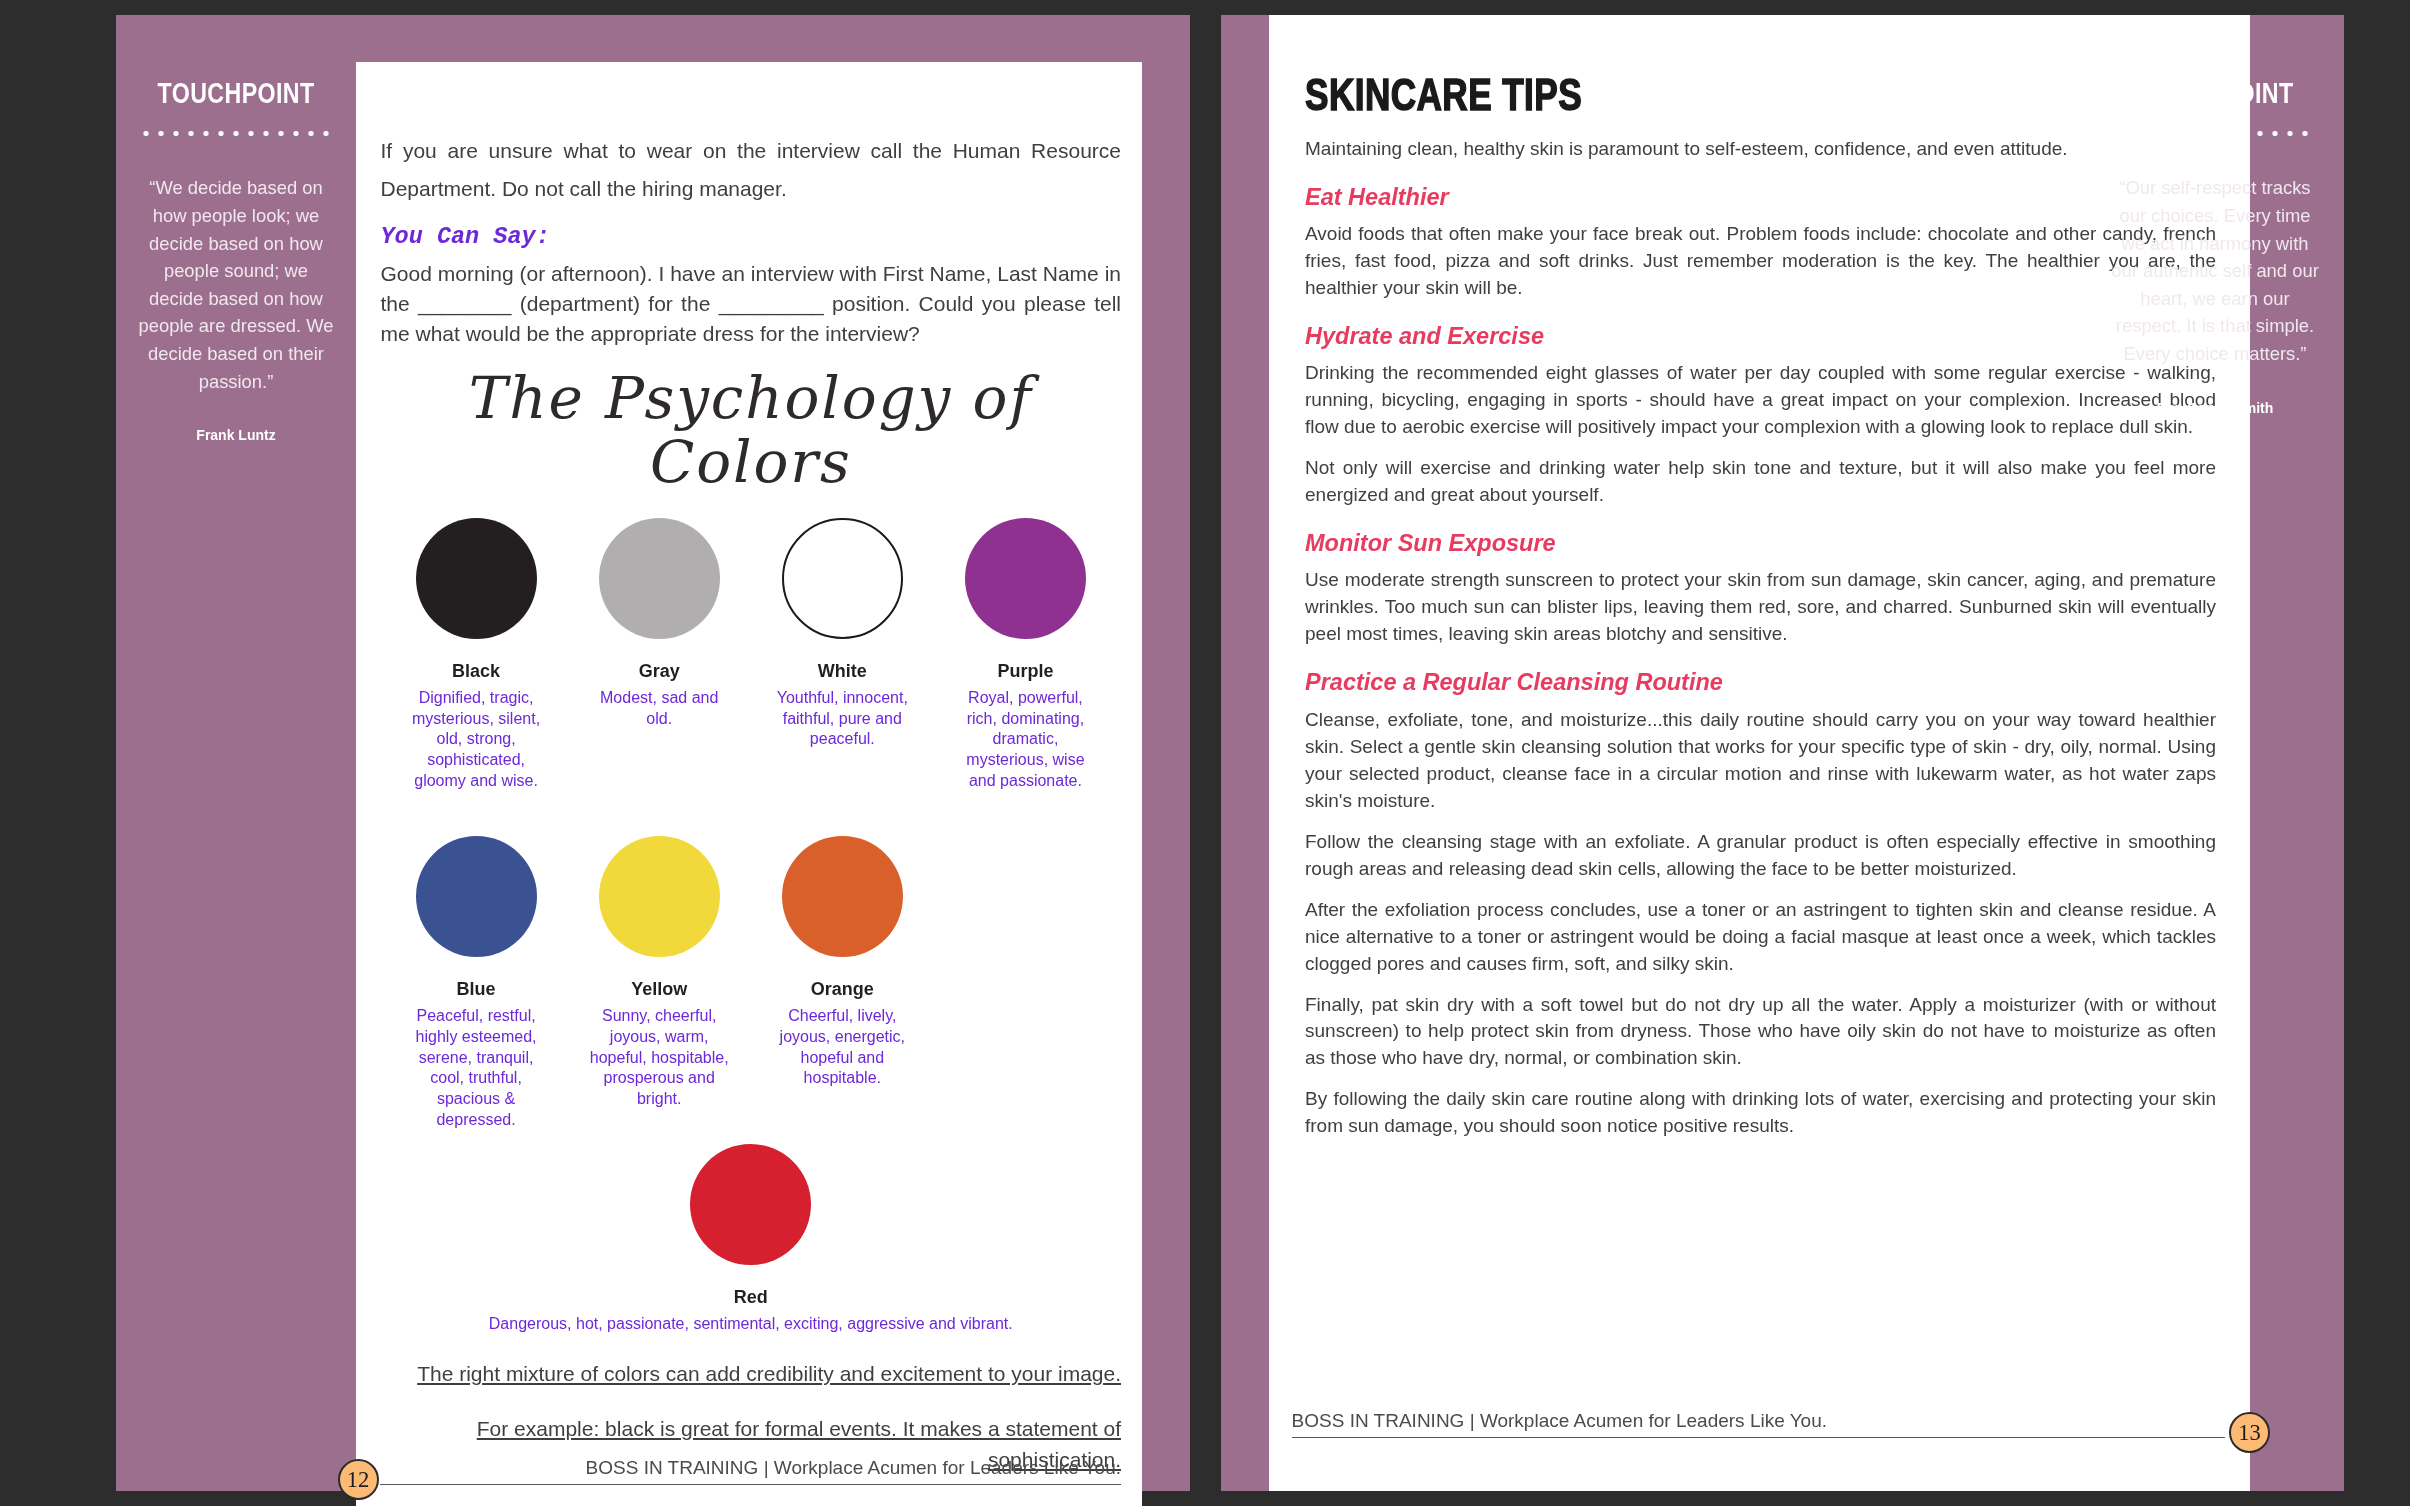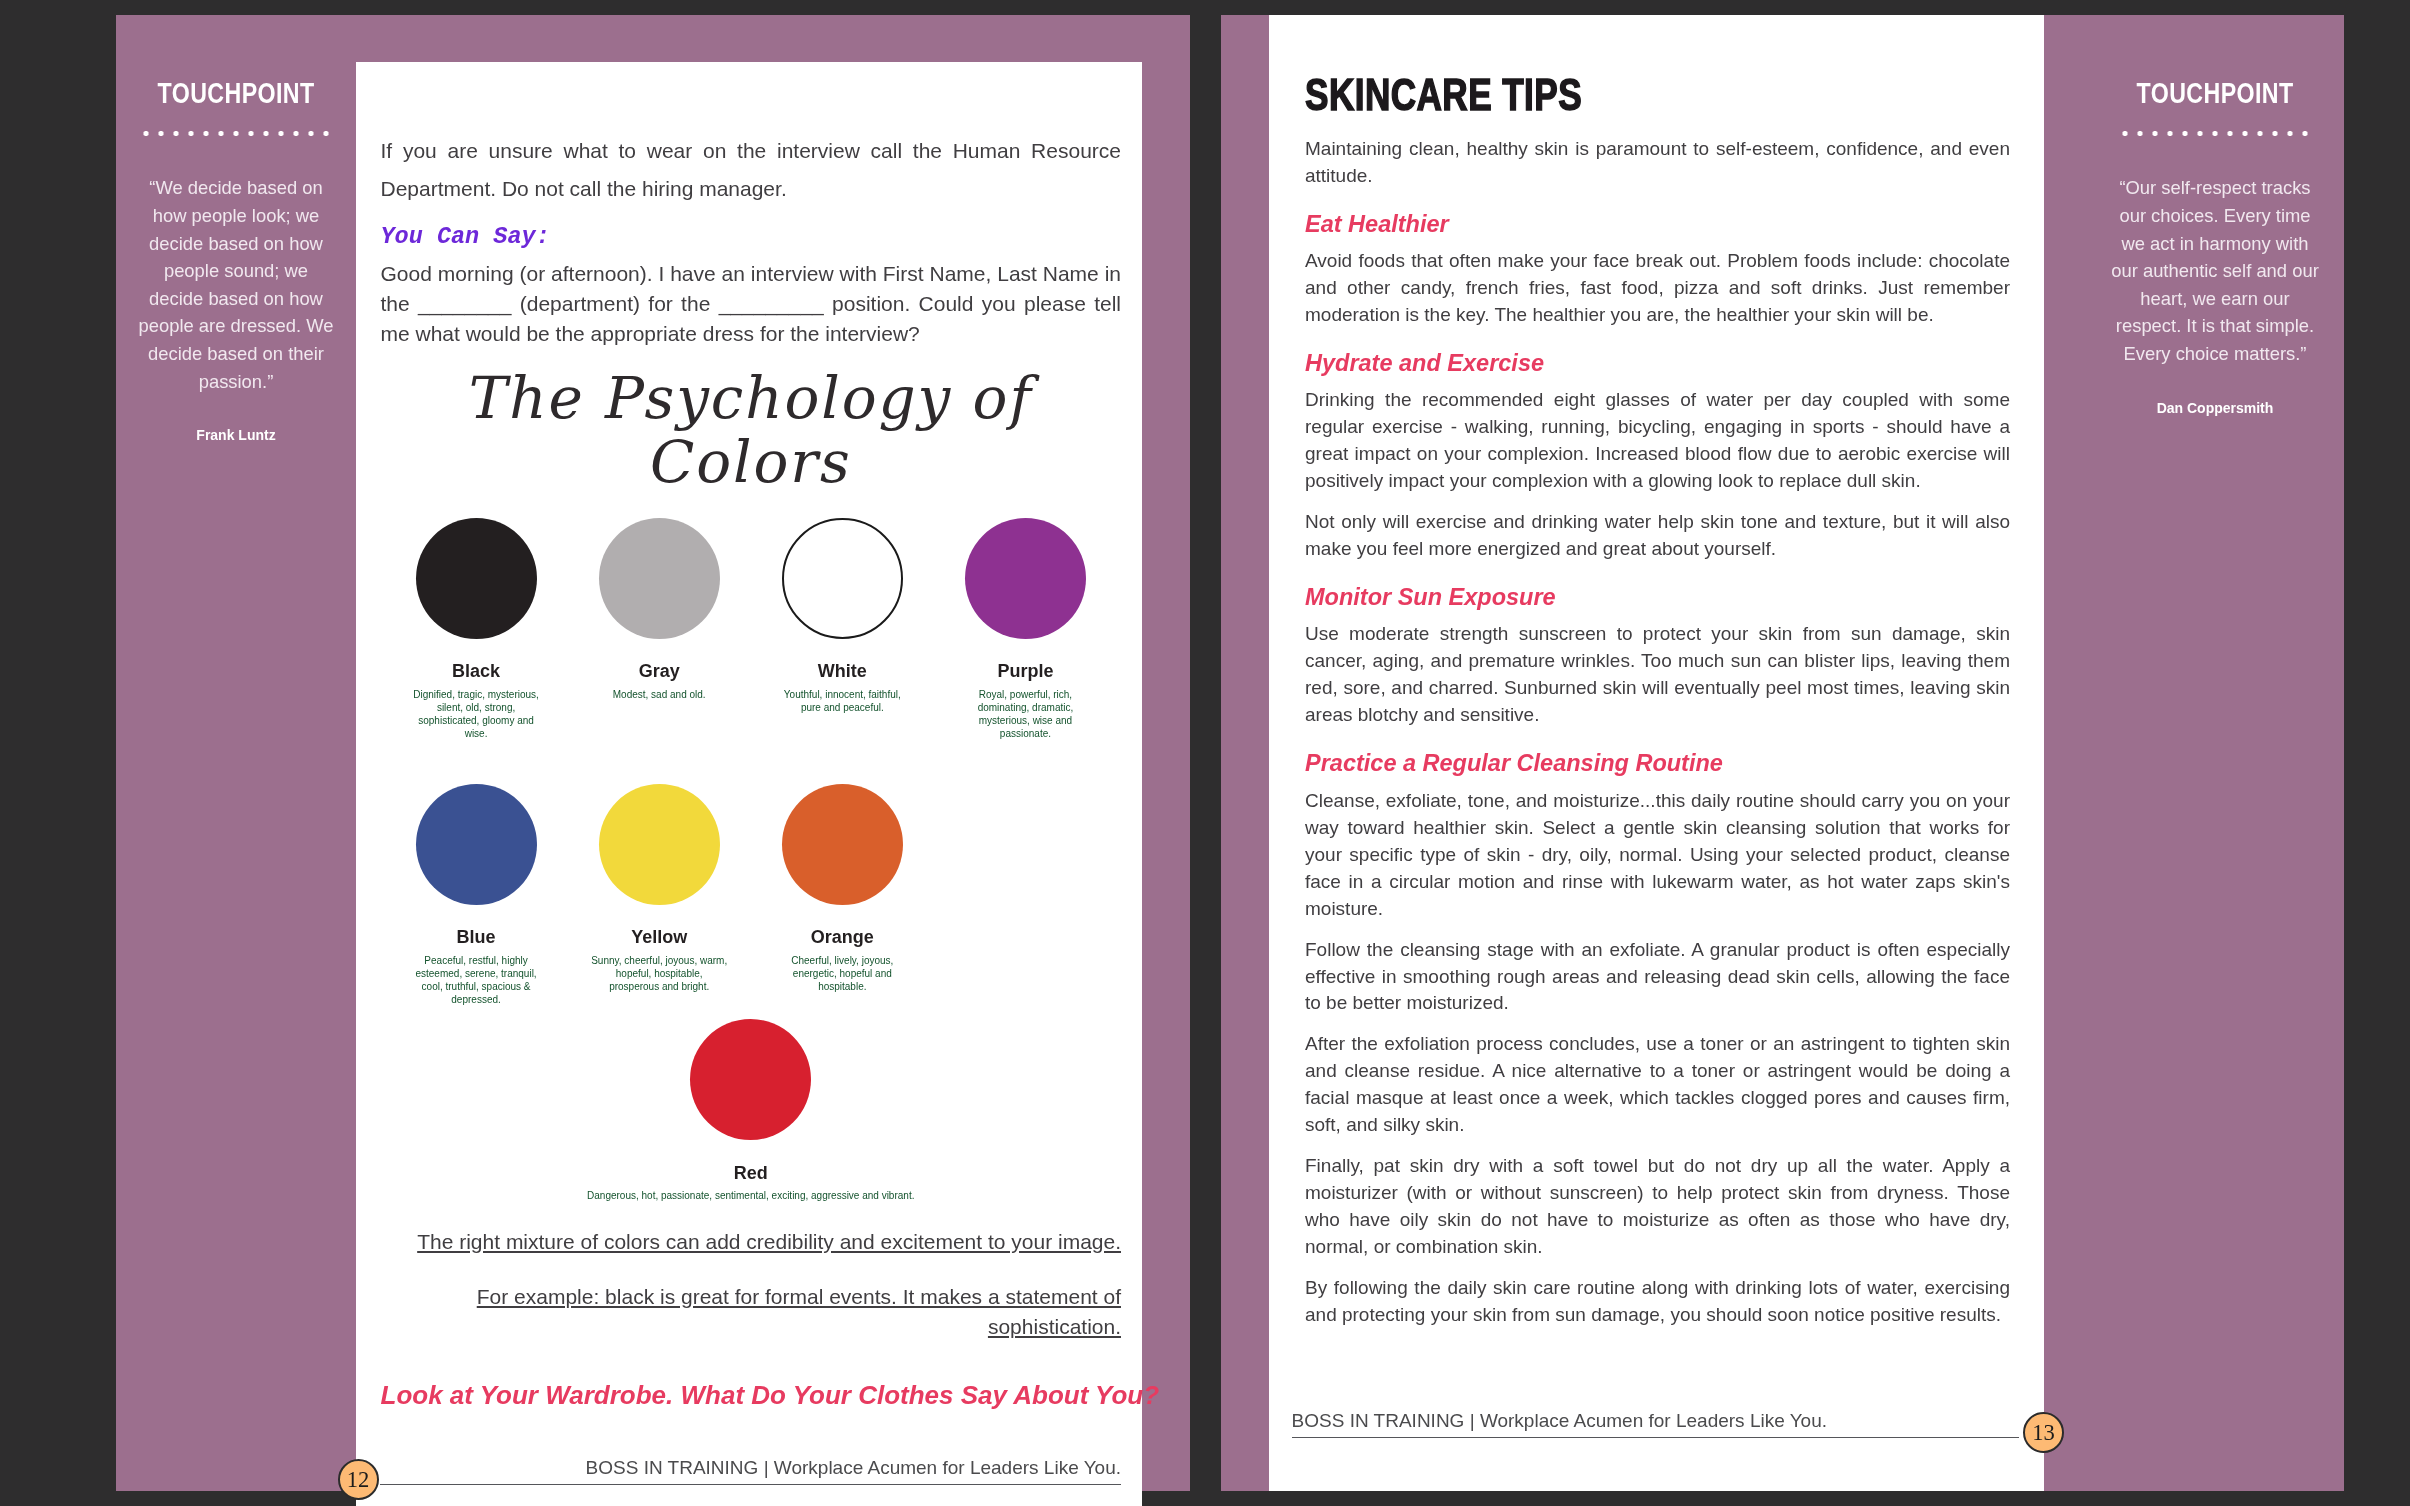--- a/index.html
+++ b/index.html
@@ -7,21 +7,21 @@
     width:2411px;height:1507px;position:relative;overflow:hidden;
     background:#2e2d2e;
     font-family:"Liberation Sans", sans-serif;
     -webkit-font-smoothing:antialiased;
   }
   .spread{position:absolute;top:15px;height:1476px;background:#9c6f8e;}
   #spread-left{left:116px;width:1074px;}
   #spread-right{left:1221px;width:1123px;}
   .page{position:absolute;top:0;height:100%;background:#ffffff;}
   #page-left{left:240px;width:786px;margin-top:47px;}
-  #page-right{left:48px;width:775px;}
+  #page-right{left:48px;width:981px;}
 
   
   .touchpoint{position:absolute;top:62px;color:#fff;text-align:center;}
   #touchpoint-left{left:0;width:240px;padding:0 19px;box-sizing:border-box;}
   #touchpoint-right{right:0;width:258px;padding:0 24.5px;box-sizing:border-box;}
   .tp-title{
     font-weight:700;font-size:29px;letter-spacing:0.5px;color:#ffffff;
   }
   .tp-title .squeeze{display:inline-block;transform:scaleX(.8);transform-origin:center;white-space:nowrap;}
   .tp-dots{
@@ -47,21 +47,21 @@
     margin:19px 0 22.6px 0;line-height:1.1;
   }
   .color-grid{
     display:grid;grid-template-columns:repeat(4,1fr);
     column-gap:15px;row-gap:15px;padding:0 26px;gap:44px;
   }
   .color-cell{display:flex;flex-direction:column;align-items:center;}
   .swatch{width:121px;height:121px;border-radius:50%;margin-bottom:22.6px;box-sizing:border-box;}
   .swatch.outlined{border:2.4px solid #1a1a1a;}
   .color-name{font-weight:700;font-size:18px;color:#231f20;margin-bottom:5.6px;}
-  .color-desc{font-size:10px;line-height:1.3;color:#14532d;text-align:center;max-width:168px;}
+  .color-desc{font-size:16px;line-height:1.3;color:#6d28d9;text-align:center;max-width:168px;}
   .red-row{display:flex;flex-direction:column;align-items:center;margin-top:13px;}
   .red-row .color-desc{max-width:none;}
   .lp-note{font-size:21px;line-height:1.45;text-align:right;margin:24.5px 0 0 0;text-decoration:underline;}
   .lp-question{
     color:#e73b60;font-style:italic;font-weight:700;font-size:26px;
     margin:38px 0 0 0;white-space:nowrap;
   }
 
   
   .rp-content{position:absolute;left:36px;right:34px;top:55px;color:#403e41;}

